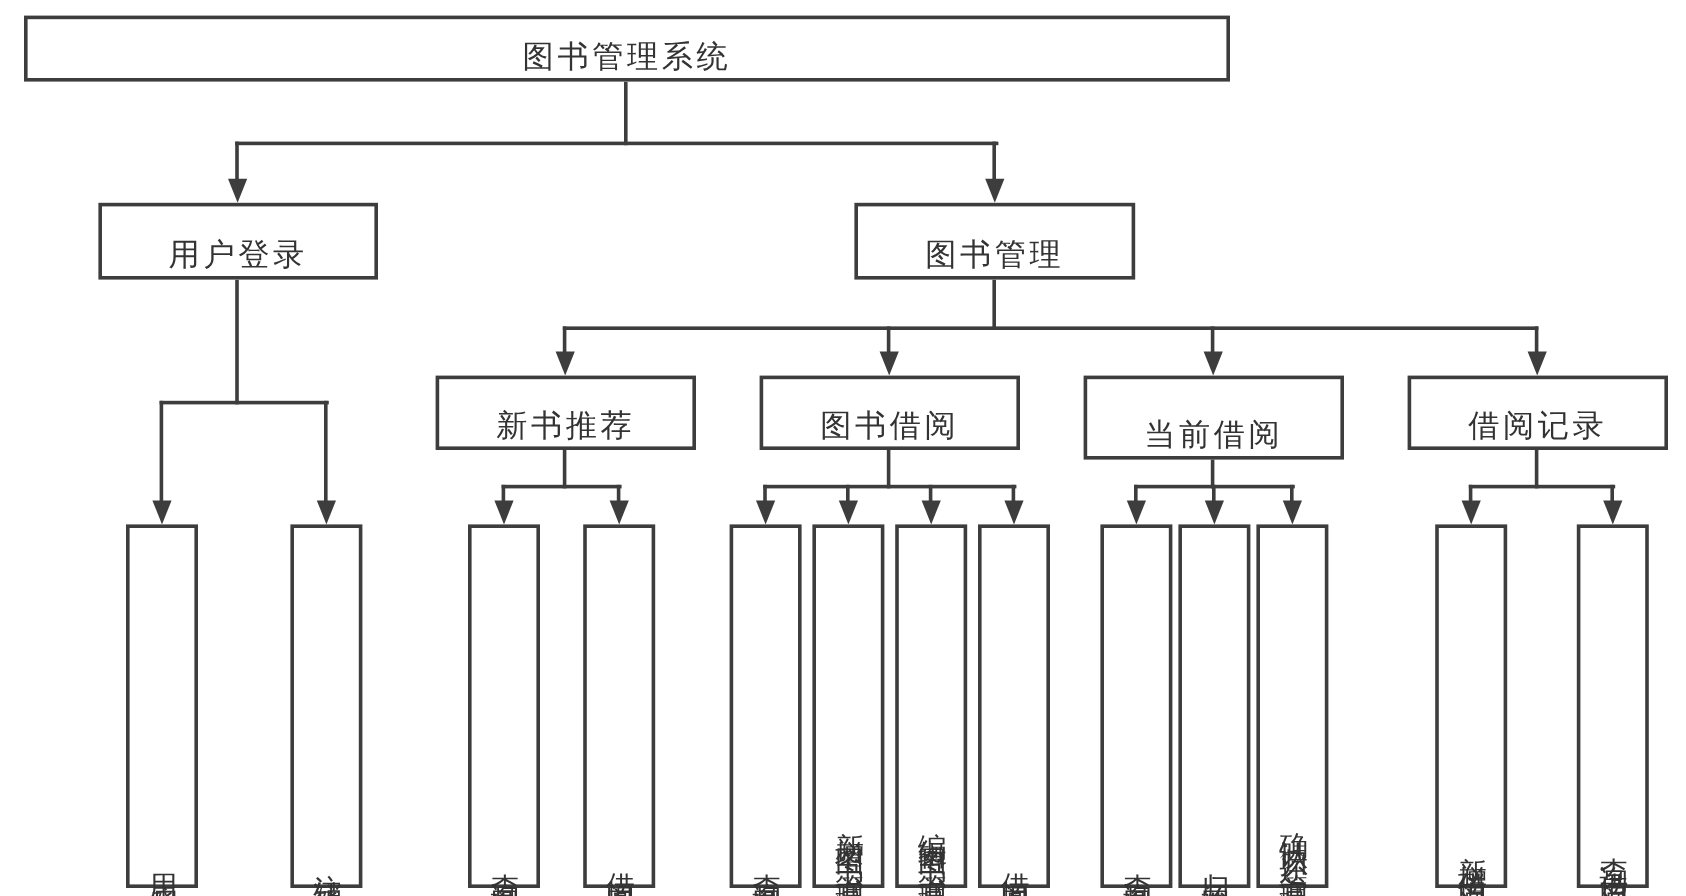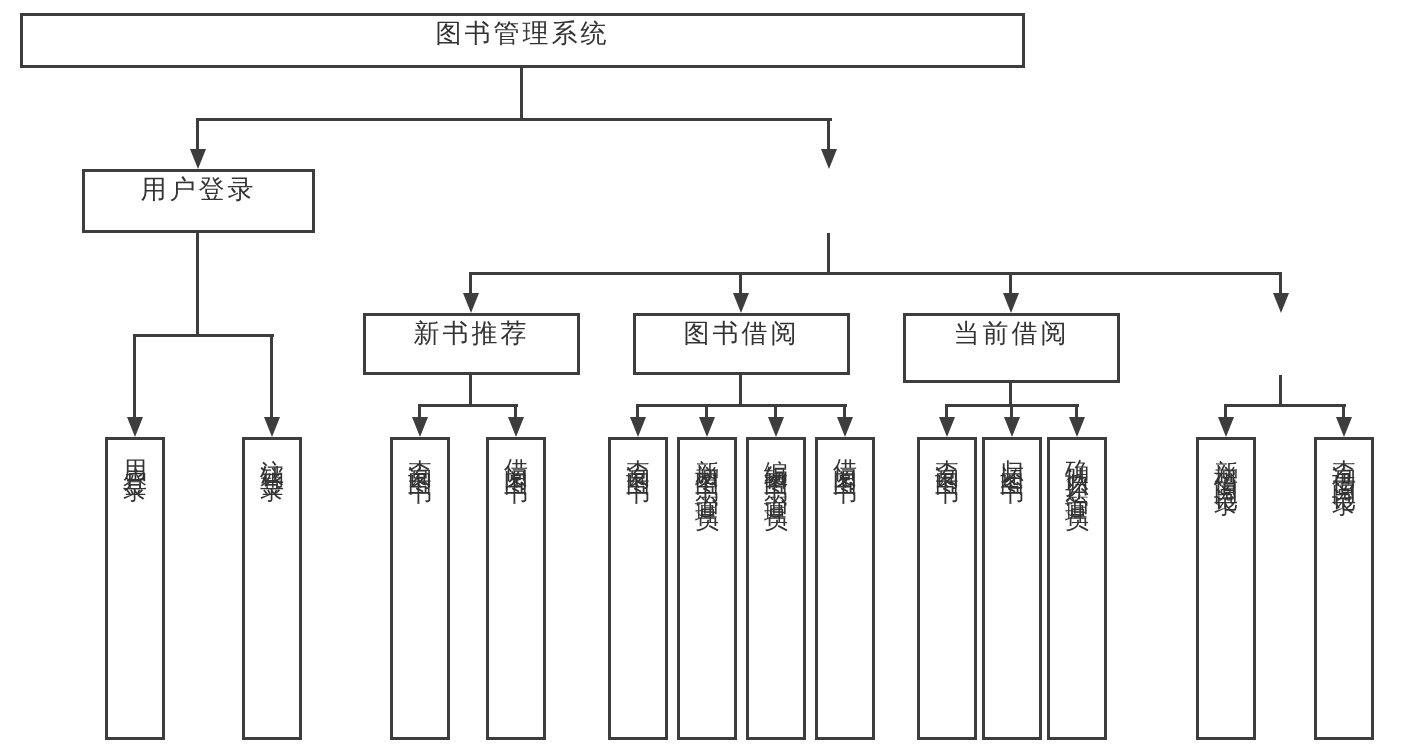--- a/index.html
+++ b/index.html
@@ -16,21 +16,21 @@
     font-family:"Liberation Sans","DejaVu Sans",sans-serif;
     color:var(--text);
     overflow:hidden;
   }
   .box{
     position:absolute;
     box-sizing:border-box;
     border:3px solid var(--line);
     background:var(--background);
     display:flex;
-    align-items:flex-start;
+    align-items:flex-end;
     justify-content:center;
     z-index:2;
   }
   .hlabel{
     font-size:26px;
     letter-spacing:3px;
     color:var(--text);
     white-space:nowrap;
   }
   .leaf{
@@ -71,29 +71,35 @@
 
 <div class="canvas">
 
   <div class="box" style="left:20px;top:13px;width:1005px;height:55px">
     <span class="hlabel">图书管理系统</span>
   </div>
 
   <div class="box" style="left:82px;top:169px;width:233px;height:64px">
     <span class="hlabel">用户登录</span>
   </div>
+  <div class="box" style="left:712px;top:169px;width:234px;height:64px">
+    <span class="hlabel">图书管理</span>
+  </div>
 
   <div class="box" style="left:363px;top:313px;width:217px;height:62px">
     <span class="hlabel">新书推荐</span>
   </div>
   <div class="box" style="left:633px;top:313px;width:217px;height:62px">
     <span class="hlabel">图书借阅</span>
   </div>
   <div class="box" style="left:903px;top:313px;width:217px;height:70px">
     <span class="hlabel">当前借阅</span>
+  </div>
+  <div class="box" style="left:1173px;top:313px;width:217px;height:62px">
+    <span class="hlabel">借阅记录</span>
   </div>
 
   <div class="box leaf" style="left:105px">
     <span class="vtext">用户登录</span>
   </div>
   <div class="box leaf" style="left:242px">
     <span class="vtext">注销登录</span>
   </div>
 
   <div class="box leaf" style="left:390px">

